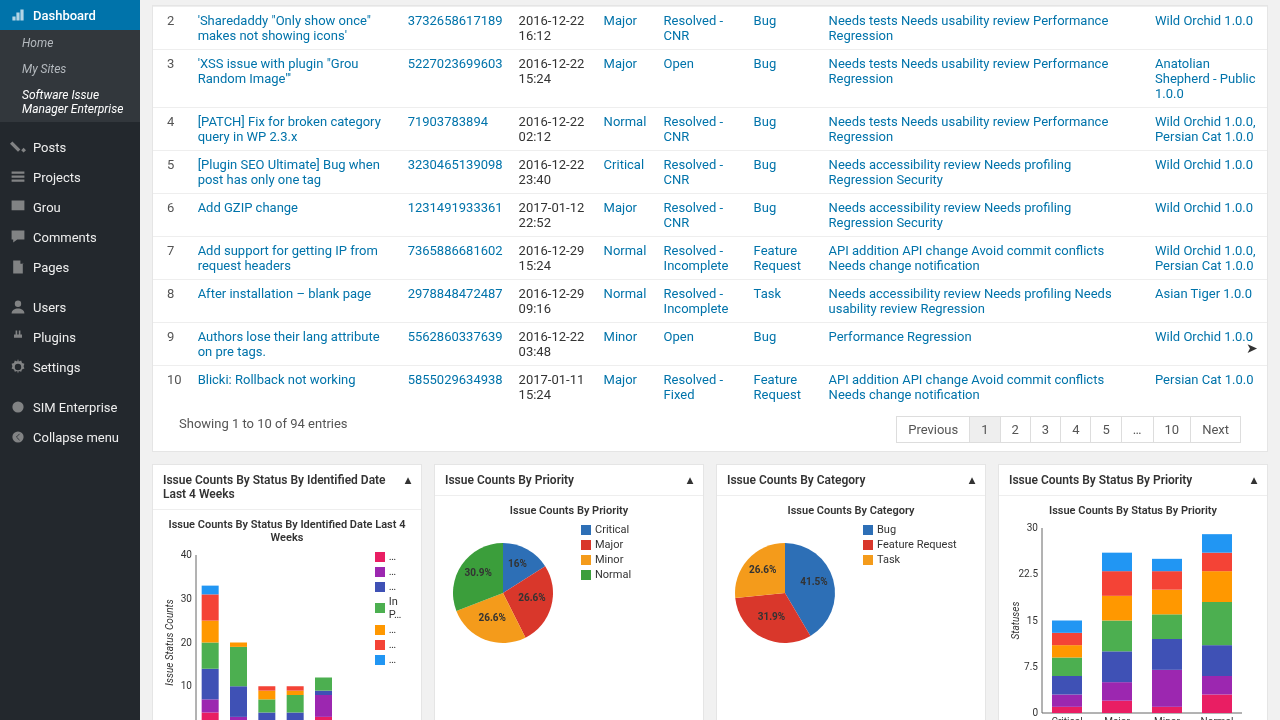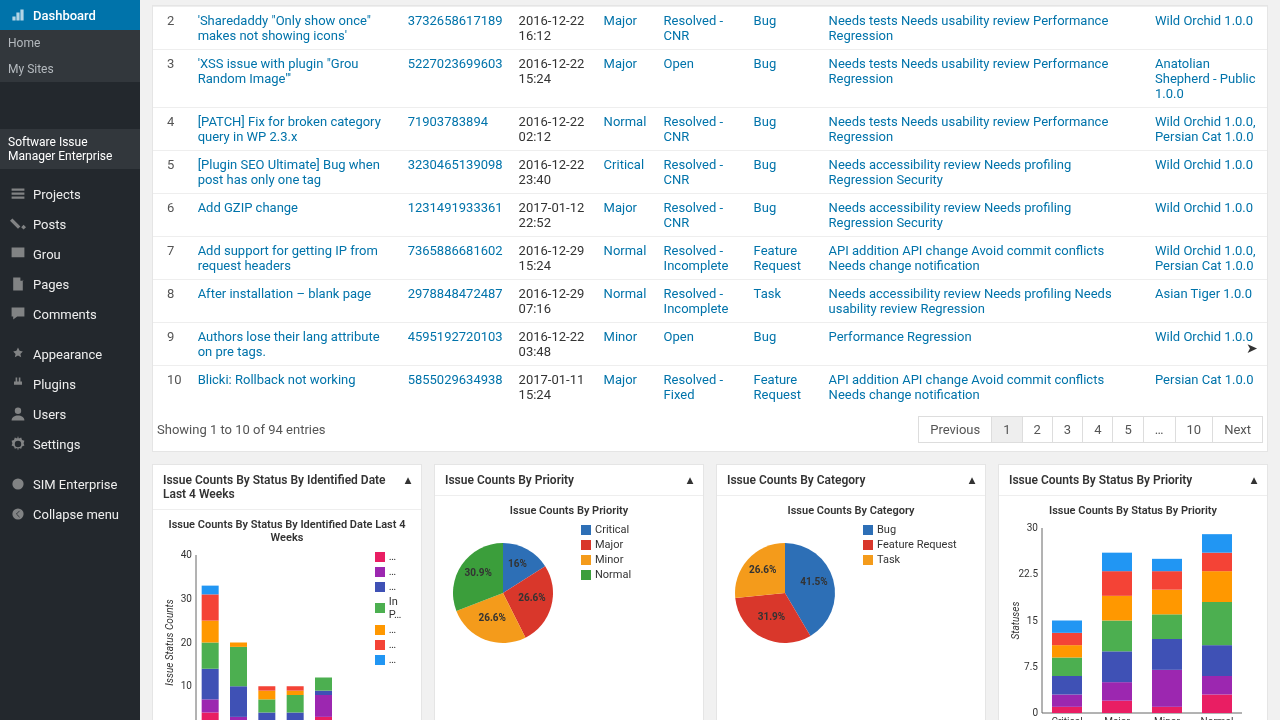--- a/index.html
+++ b/index.html
@@ -1,31 +1,31 @@
 <!DOCTYPE html>
 <html><head>
 <meta charset="utf-8">
 <style>
 * { margin: 0; padding: 0; box-sizing: border-box; }
 body { font-family: -apple-system, BlinkMacSystemFont, "Segoe UI", Roboto, sans-serif; font-size: 13px; background: #f1f1f1; color: #333; }
 .app { display: flex; width: 1280px; height: 720px; overflow: hidden; }
 .sidebar { width: 140px; background: #23282d; color: #eee; flex-shrink: 0; font-size: 13px; }
 .side-item { padding: 7px 10px; display: flex; align-items: center; gap: 7px; cursor: pointer; color: #eee; }
 .side-item.active { background: #0073aa; color: #fff; font-weight: 500; }
-.side-sub { padding: 6px 10px 6px 8px; background: #32373c; color: #b4b9be; font-size: 12px; cursor: pointer; }
-.side-sub.hi { color: #fff; margin-top: 47px; }
+.side-sub { padding: 6px 10px 6px 22px; background: #32373c; color: #b4b9be; font-size: 12px; cursor: pointer; font-style: italic; }
+.side-sub.hi { color: #fff; }
 .side-sep { height: 10px; }
 .ico { width: 16px; height: 16px; display: inline-block; opacity: 0.7; }
 .main { flex: 1; padding: 0 12px 12px 12px; overflow: auto; background: #f1f1f1; }
 .panel { background: #fff; border: 1px solid #e5e5e5; margin-top: 5px; }
 table { width: 100%; border-collapse: collapse; font-size: 13px; }
 td { padding: 6px 8px; border-top: 1px solid #eee; vertical-align: top; }
 td:first-child { padding-left: 14px; color: #555; }
 .lk { color: #0073aa; cursor: pointer; }
-.ftr { display: flex; justify-content: space-between; align-items: center; padding: 8px 4px; color: #555; }
+.ftr { display: flex; justify-content: space-between; align-items: flex-start; padding: 8px 26px; color: #555; }
 .pager { display: flex; gap: 0; }
 .pbtn { padding: 5px 11px; border: 1px solid #ddd; margin-left: -1px; background: #fff; cursor: pointer; color: #555; }
 .pbtn.cur { background: #eee; }
 .widgets { display: flex; gap: 12px; margin-top: 12px; }
 .widget { flex: 1; background: #fff; border: 1px solid #e5e5e5; }
 .widget-h { padding: 8px 10px; font-weight: 600; font-size: 12px; display: flex; justify-content: space-between; border-bottom: 1px solid #eee; }
 .widget-b { padding: 8px; height: 260px; }
 .chart-title { text-align: center; font-size: 11px; font-weight: 600; margin-bottom: 6px; }
 .legend { font-size: 11px; }
 .legend-row { display: flex; align-items: center; gap: 4px; margin-bottom: 2px; }
@@ -45,67 +45,61 @@
         </svg>
       <span>Dashboard</span>
     </div>
     <div class="side-sub">Home</div>
     <div class="side-sub">My Sites</div>
     <div class="side-sub hi">Software Issue Manager Enterprise</div>
     <div class="side-sep"></div>
     <div id="side-items">
         <div class="side-item">
           <svg class="ico" viewBox="0 0 20 20" fill="#aaa">
+            <path d="M3 3l10 10-3 3L0 6zM14 14l3-3 3 3-3 3z"></path>
+          </svg>
+          <span>Posts</span>
+        </div>
+        <div class="side-item">
+          <svg class="ico" viewBox="0 0 20 20" fill="#aaa">
             <path d="M2 3h16v3H2zM2 8h16v3H2zM2 13h16v3H2z"></path>
           </svg>
           <span>Projects</span>
         </div>
         <div class="side-item">
           <svg class="ico" viewBox="0 0 20 20" fill="#aaa">
-            <path d="M3 3l10 10-3 3L0 6zM14 14l3-3 3 3-3 3z"></path>
-          </svg>
-          <span>Posts</span>
-        </div>
-        <div class="side-item">
-          <svg class="ico" viewBox="0 0 20 20" fill="#aaa">
             <path d="M2 2h16v12H2zM6 10l3-4 2 3 3-5 4 6H4z"></path>
           </svg>
           <span>Grou</span>
         </div>
         <div class="side-item">
           <svg class="ico" viewBox="0 0 20 20" fill="#aaa">
+            <path d="M2 2h16v11H9l-5 4v-4H2z"></path>
+          </svg>
+          <span>Comments</span>
+        </div>
+        <div class="side-item">
+          <svg class="ico" viewBox="0 0 20 20" fill="#aaa">
             <path d="M4 2h9l3 3v13H4zM13 2v4h4"></path>
           </svg>
           <span>Pages</span>
         </div>
-        <div class="side-item">
-          <svg class="ico" viewBox="0 0 20 20" fill="#aaa">
-            <path d="M2 2h16v11H9l-5 4v-4H2z"></path>
-          </svg>
-          <span>Comments</span>
-        </div>
         <div class="side-sep"></div>
-        <div class="side-item">
-          <svg class="ico" viewBox="0 0 20 20" fill="#aaa">
-            <path d="M10 2l2 4 4 1-3 3 1 4-4-2-4 2 1-4-3-3 4-1z"></path>
-          </svg>
-          <span>Appearance</span>
-        </div>
-        <div class="side-item">
-          <svg class="ico" viewBox="0 0 20 20" fill="#aaa">
-            <path d="M7 2v5H5v4h10V7h-2V2h-2v5H9V2z"></path>
-          </svg>
-          <span>Plugins</span>
-        </div>
         <div class="side-item">
           <svg class="ico" viewBox="0 0 20 20" fill="#aaa">
             <circle cx="10" cy="6" r="4"></circle>
             <path d="M2 18c0-4 4-6 8-6s8 2 8 6"></path>
           </svg>
           <span>Users</span>
+        </div>
+        <div class="side-item">
+          <svg class="ico" viewBox="0 0 20 20" fill="#aaa">
+            <path d="M7 2v5H5v4h10V7h-2V2h-2v5H9V2z"></path>
+          </svg>
+          <span>Plugins</span>
         </div>
         <div class="side-item">
           <svg class="ico" viewBox="0 0 20 20" fill="#aaa">
             <path d="M10 6a4 4 0 100 8 4 4 0 000-8zM10 0l1 3 3-1 1 3 3 1-1 3 1 3-3 1-1 3-3-1-1 3-1-3-3 1-1-3-3-1 1-3-1-3 3-1 1-3 3 1z"></path>
           </svg>
           <span>Settings</span>
         </div>
         <div class="side-sep"></div>
         <div class="side-item">
           <svg class="ico" viewBox="0 0 20 20" fill="#aaa">
@@ -190,31 +184,31 @@
     <td style="width:60px"><span class="lk">Normal</span></td>
     <td style="width:90px"><span class="lk">Resolved - Incomplete</span></td>
     <td style="width:75px"><span class="lk">Feature Request</span></td>
     <td><span class="lk">API addition API change Avoid commit conflicts Needs change notification</span></td>
     <td style="width:120px"><span class="lk">Wild Orchid 1.0.0, Persian Cat 1.0.0</span></td>
   </tr>
             <tr>
     <td style="width:30px">8</td>
     <td style="width:210px"><span class="lk">After installation – blank page</span></td>
     <td style="width:100px"><span class="lk">2978848472487</span></td>
-    <td style="width:85px">2016-12-29 07:16</td>
+    <td style="width:85px">2016-12-29 09:16</td>
     <td style="width:60px"><span class="lk">Normal</span></td>
     <td style="width:90px"><span class="lk">Resolved - Incomplete</span></td>
     <td style="width:75px"><span class="lk">Task</span></td>
     <td><span class="lk">Needs accessibility review Needs profiling Needs usability review Regression</span></td>
     <td style="width:120px"><span class="lk">Asian Tiger 1.0.0</span></td>
   </tr>
             <tr>
     <td style="width:30px">9</td>
     <td style="width:210px"><span class="lk">Authors lose their lang attribute on pre tags.</span></td>
-    <td style="width:100px"><span class="lk">4595192720103</span></td>
+    <td style="width:100px"><span class="lk">5562860337639</span></td>
     <td style="width:85px">2016-12-22 03:48</td>
     <td style="width:60px"><span class="lk">Minor</span></td>
     <td style="width:90px"><span class="lk">Open</span></td>
     <td style="width:75px"><span class="lk">Bug</span></td>
     <td><span class="lk">Performance Regression</span></td>
     <td style="width:120px"><span class="lk">Wild Orchid 1.0.0</span></td>
   </tr>
             <tr>
     <td style="width:30px">10</td>
     <td style="width:210px"><span class="lk">Blicki: Rollback not working</span></td>

